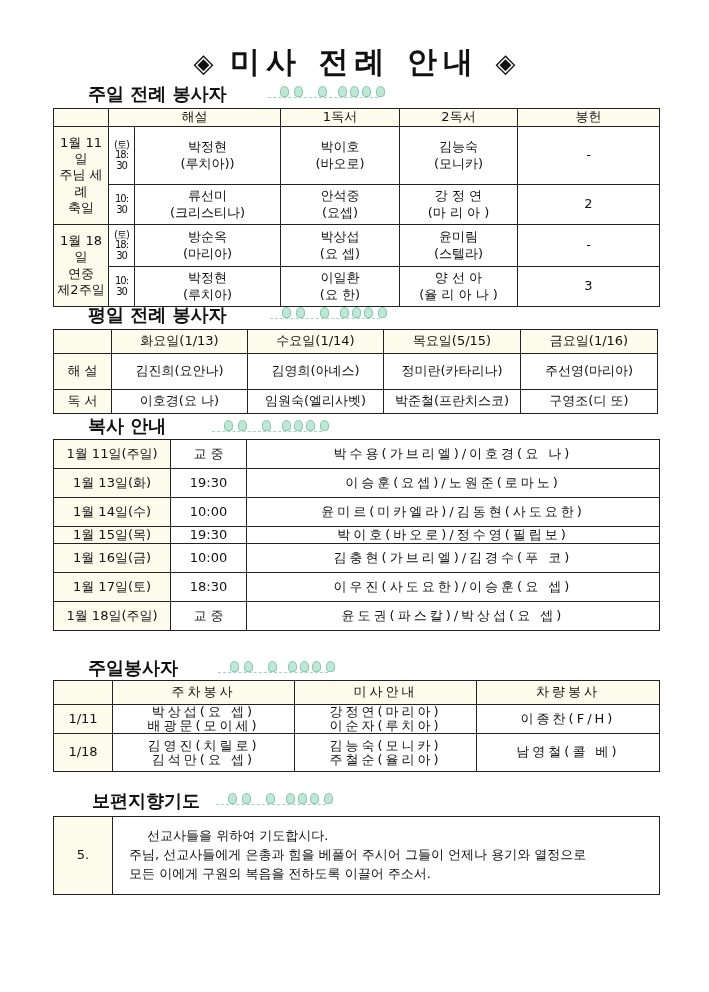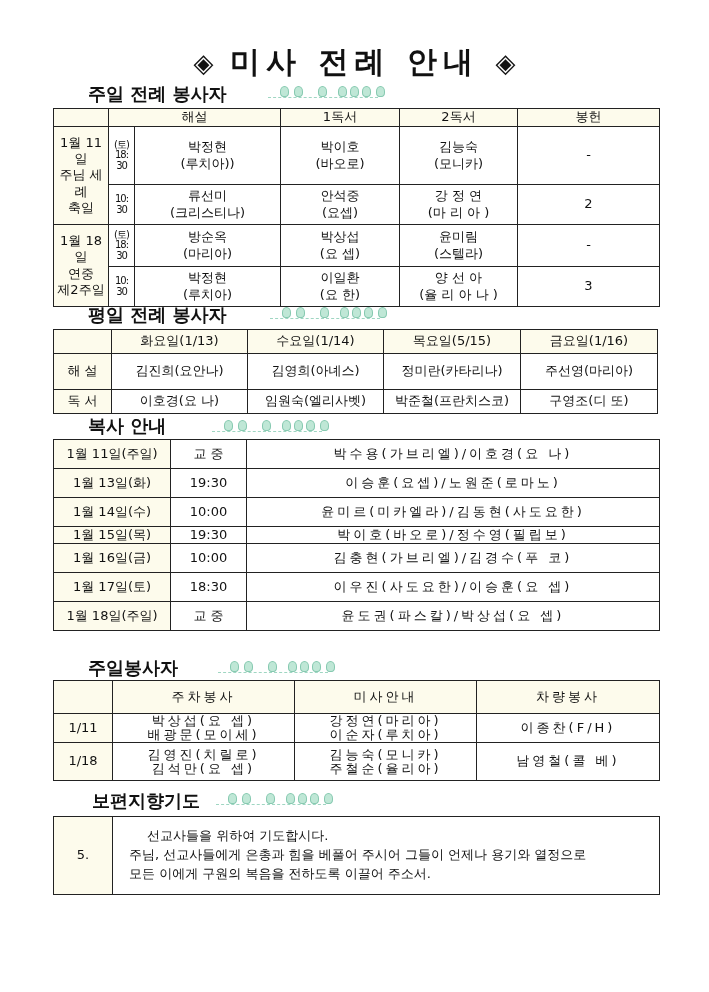--- a/index.html
+++ b/index.html
@@ -266,21 +266,21 @@
 </div>
 
 <table style="left:53px; top:680px; width:606px;">
   <colgroup>
       <col style="width:59px">
       <col style="width:182px">
       <col style="width:182px">
       <col style="width:183px">
     </colgroup>
   <tbody>
-      <tr class="hdr" style="height:33px;">
+      <tr class="hdr" style="height:24px;">
     <td></td>
     <td class="spaced">주차봉사</td>
     <td class="spaced">미사안내</td>
     <td class="spaced">차량봉사</td>
   </tr>
   <tr style="height:29px;">
     <td class="cream">1/11</td>
     <td class="spaced" style="line-height:1.05;">
           <div>박상섭(요 셉)</div>
           <div>배광문(모이세)</div>

